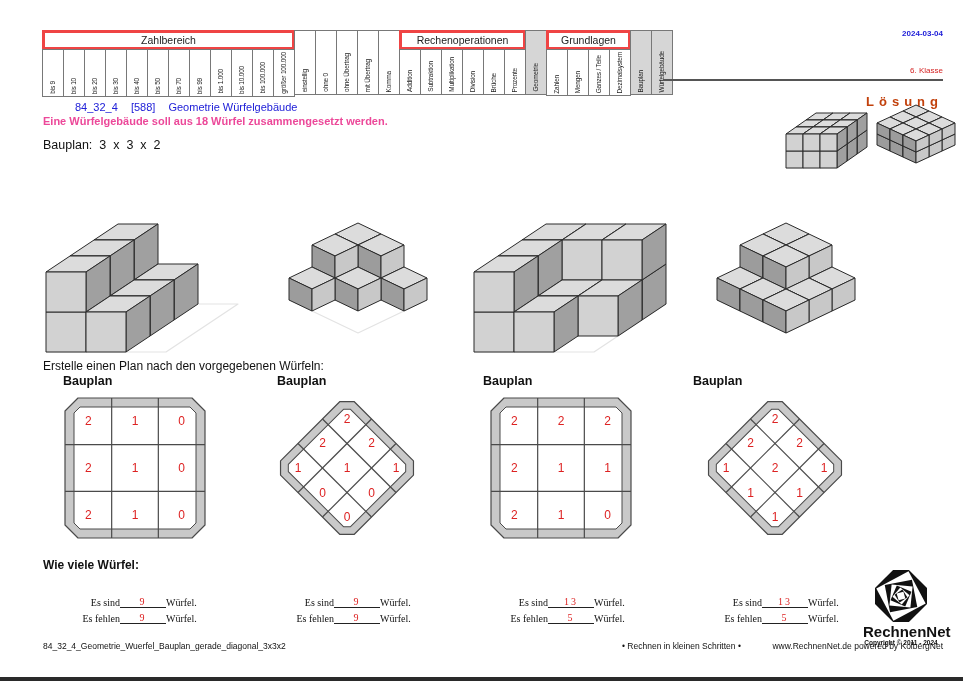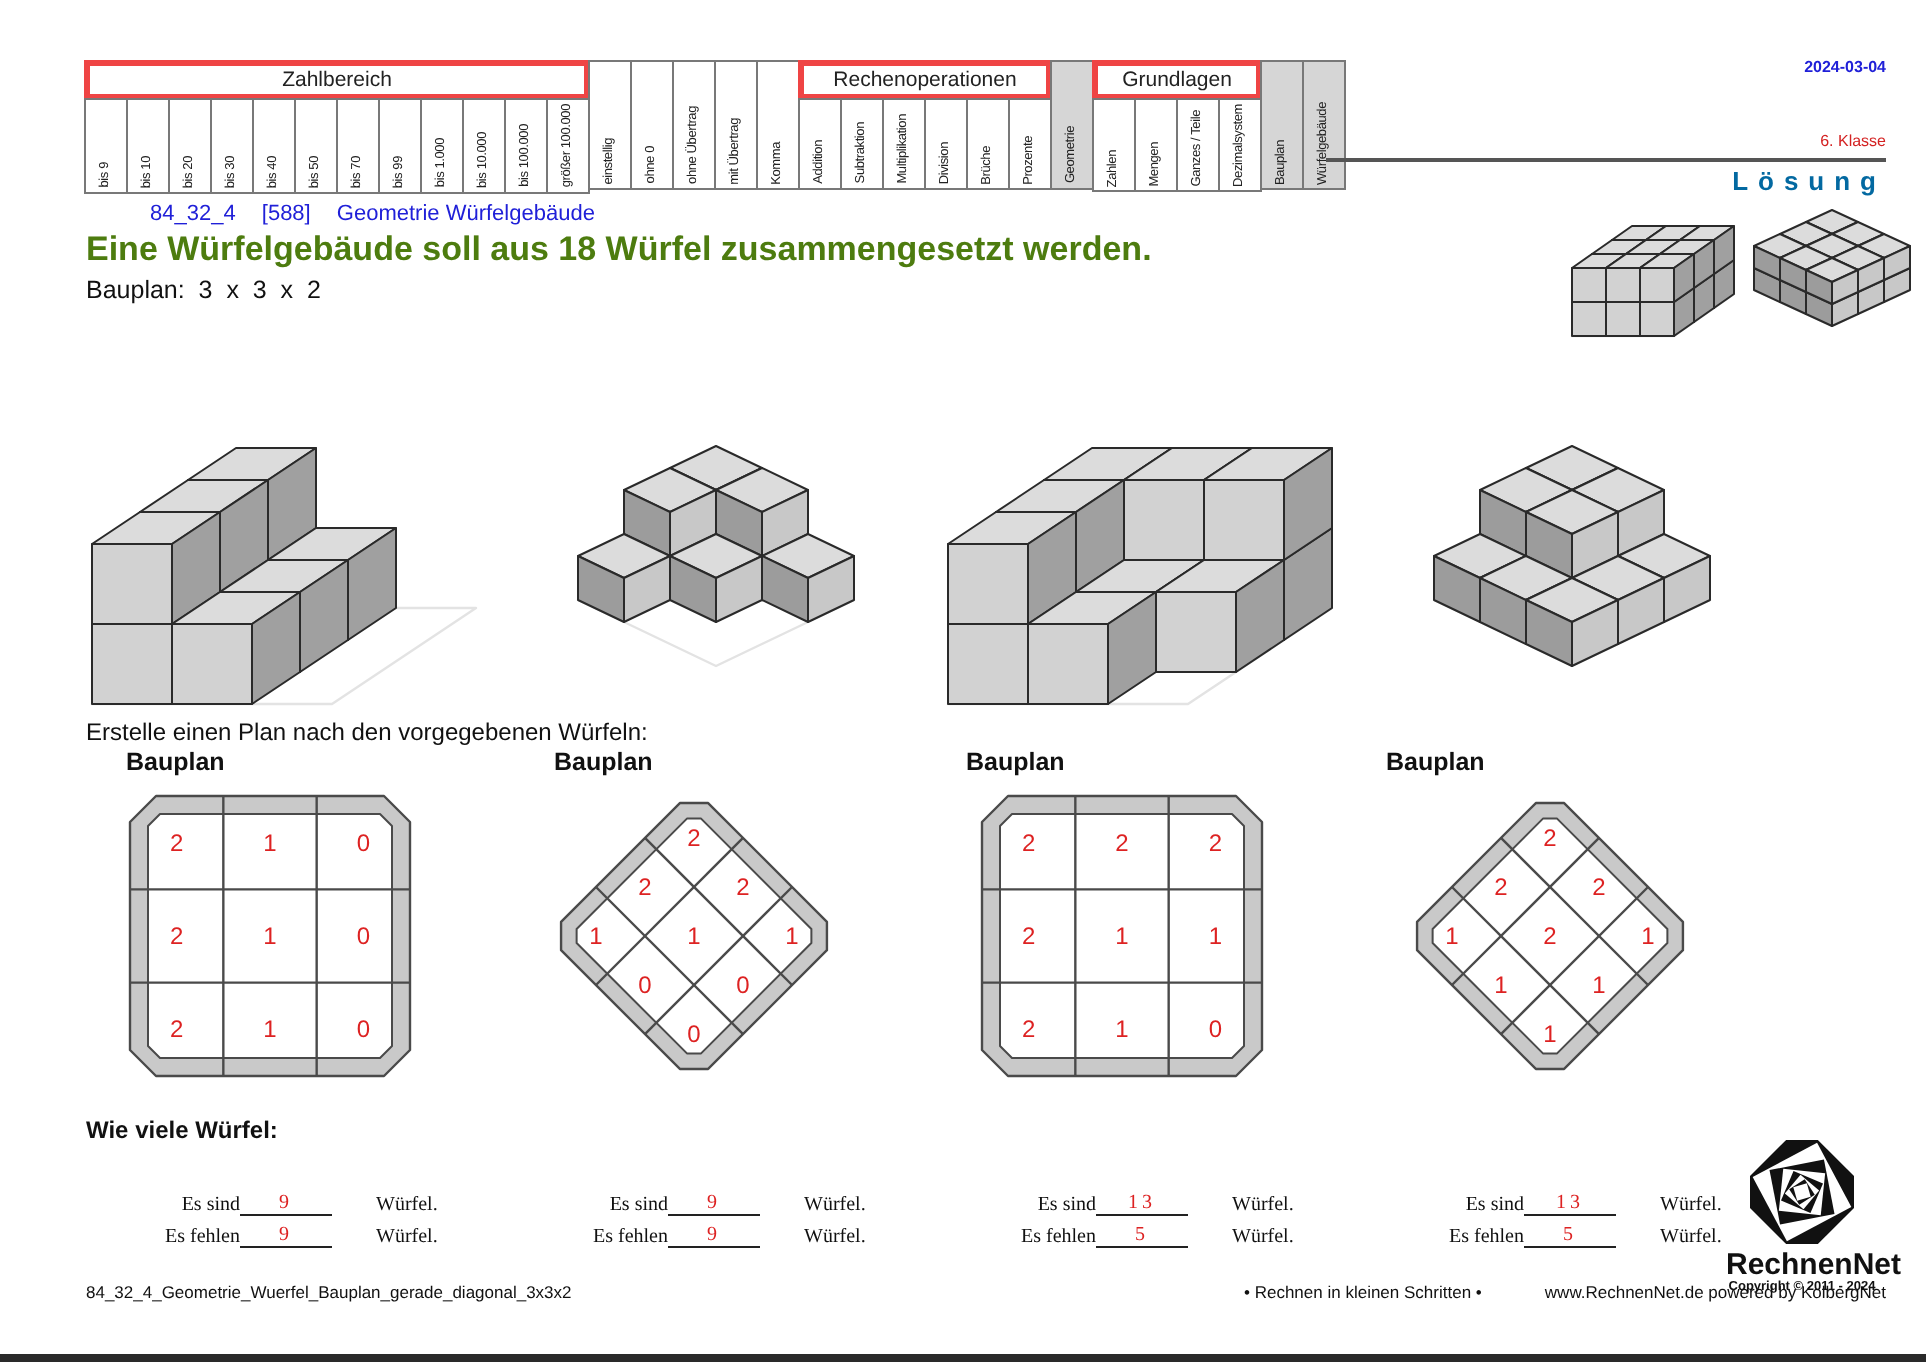--- a/index.html
+++ b/index.html
@@ -13,40 +13,40 @@
   .ht-body{display:flex;flex:1;}
   .ht-cell{width:20px;border:1px solid #787878;margin-left:-1px;display:flex;
            align-items:flex-end;justify-content:center;overflow:hidden;background:#fff;}
   .ht-cell.hl{background:#d6d6d6;}
   .vtext{writing-mode:vertical-rl;transform:rotate(180deg);transform-origin:center;
          font-size:6.5px;letter-spacing:-0.2px;line-height:1;color:#222;padding:2px 0;white-space:nowrap;}
   
   .date{position:absolute;right:20px;top:29px;font-size:8px;font-weight:bold;color:#2020d8;}
   .klasse{position:absolute;right:20px;top:66px;font-size:8px;color:#d42222;}
   .hline{position:absolute;left:663px;top:79px;width:280px;height:2px;background:#555;}
-  .loesung{position:absolute;right:20px;top:83px;font-size:13px;font-weight:600;color:#0369a1;letter-spacing:5px;}
+  .loesung{position:absolute;right:20px;top:94px;font-size:13px;font-weight:600;color:#c2410c;letter-spacing:5px;}
   
   .code-line{position:absolute;left:43px;top:101px;font-size:11px;color:#2020d8;padding-left:32px;}
   .code-line span{margin-right:10px;}
-  .task{position:absolute;left:43px;top:115px;font-size:17px;font-weight:bold;color:#4d7c0f;}
+  .task{position:absolute;left:43px;top:115px;font-size:11px;font-weight:bold;color:#ec4899;}
   .bp-line{position:absolute;left:43px;top:138px;font-size:12.5px;white-space:pre;}
   
   .bld{position:absolute;top:222px;width:212px;height:135px;}
   .refsvg{position:absolute;top:100px;}
   .instruction{position:absolute;left:43px;top:359px;font-size:12px;}
   .plan-label{position:absolute;top:374px;font-size:12.5px;font-weight:bold;}
   .plan{position:absolute;top:391px;width:170px;height:155px;}
   
   .q-head{position:absolute;left:43px;top:558px;font-size:12px;font-weight:bold;}
   .ans-col{position:absolute;top:596px;width:190px;font-size:10px;font-family:Liberation Serif, serif;}
   .ans-row{display:flex;align-items:flex-end;margin-bottom:4px;}
   .ans-lab{display:inline-block;width:62px;text-align:right;}
   .ans-blank{display:inline-block;width:46px;text-align:center;border-bottom:1px solid #222;
              color:#dd2222;letter-spacing:2px;}
-  .ans-word{margin-left:22px;}
+  .ans-word{margin-left:0;}
   
   .f-file{position:absolute;left:43px;top:641px;font-size:8.5px;}
   .f-slogan{position:absolute;left:622px;top:641px;font-size:8.5px;}
   .f-site{position:absolute;right:20px;top:641px;font-size:8.5px;}
   .logo{position:absolute;right:24px;top:570px;width:76px;text-align:center;}
   .logo-name{font-size:15px;font-weight:bold;color:#111;line-height:1;margin-top:-2px;text-align:right;}
   .logo-copy{font-size:6.5px;font-weight:bold;color:#111;}
   .bottom-bar{position:absolute;left:0;top:677px;width:963px;height:4px;background:#2a2a2a;}
   svg text{font-family:"Liberation Sans",sans-serif;}
 </style>

